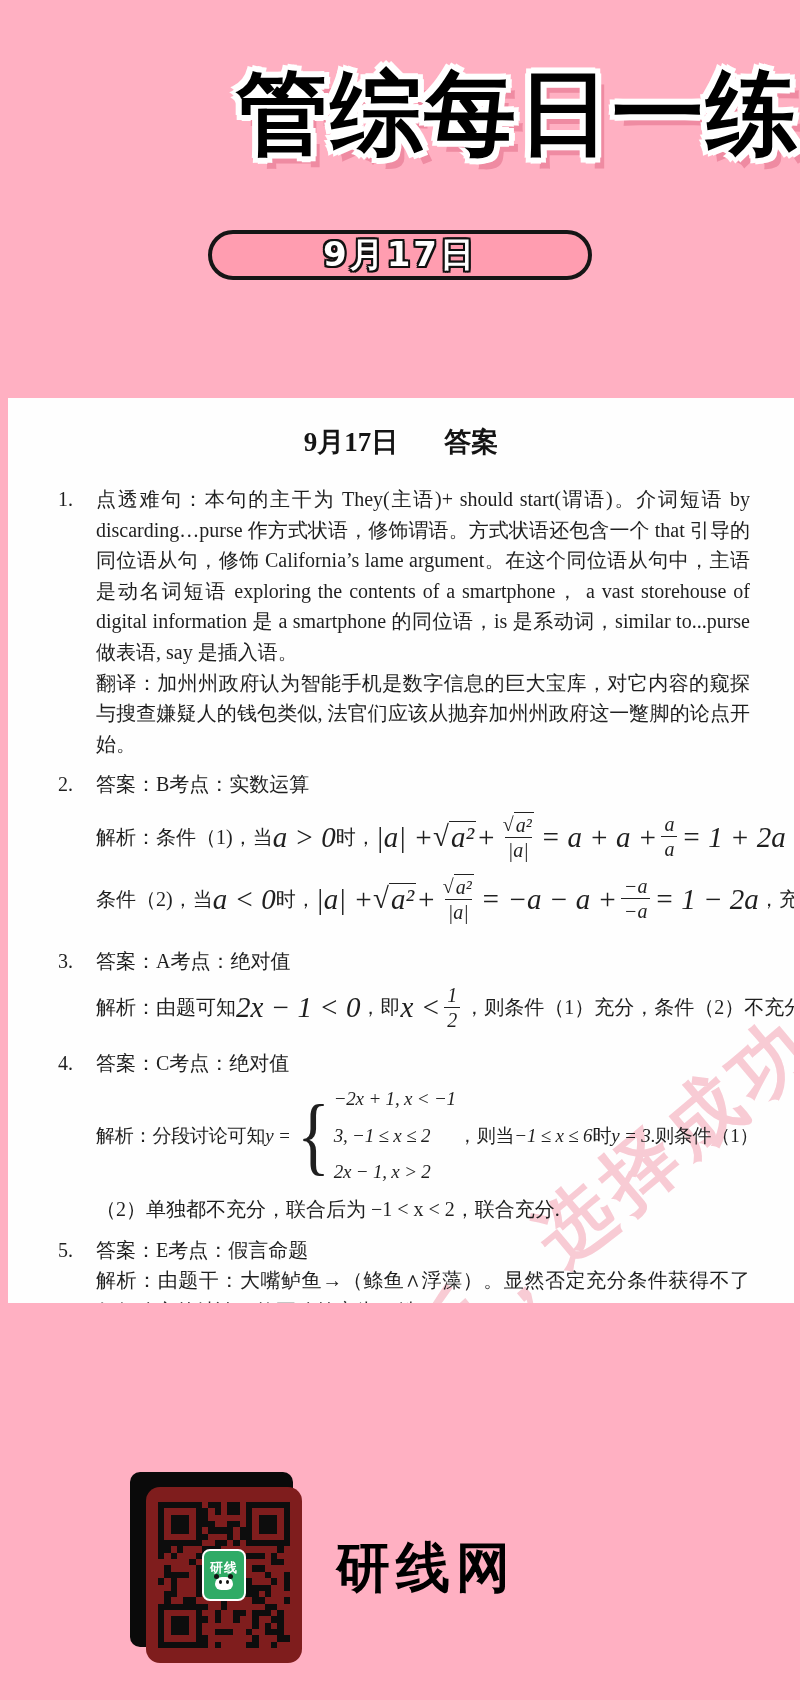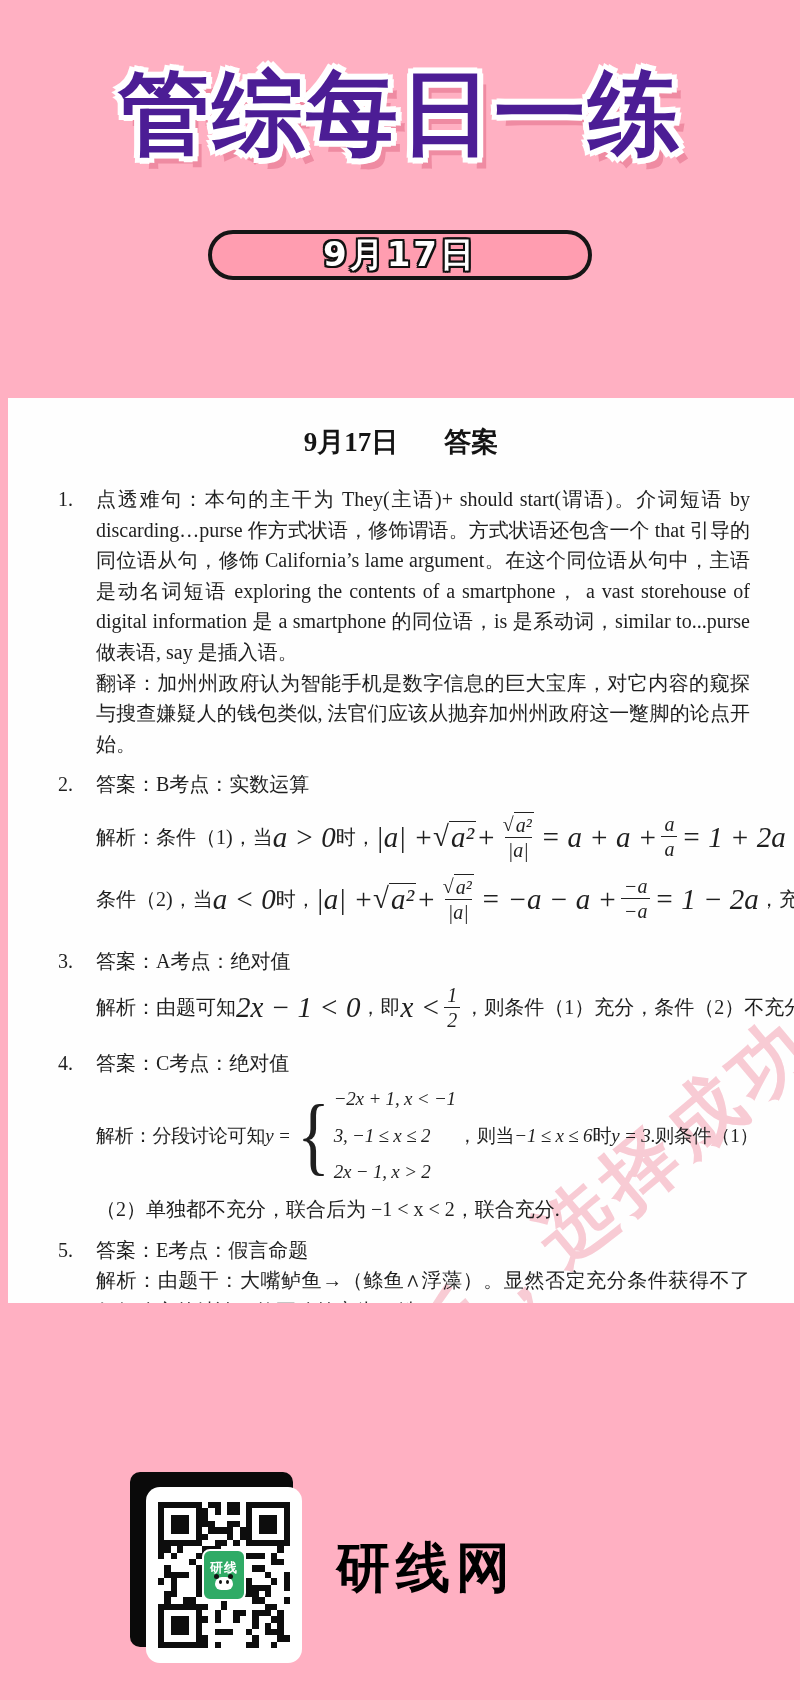--- a/index.html
+++ b/index.html
@@ -1,22 +1,22 @@
 <!DOCTYPE html>
 <html><head>
 <meta charset="utf-8">
 <style>
   html,body{margin:0;padding:0;background:#ffb0c2;}
   #page{position:relative;width:800px;height:1700px;background:#ffb0c2;overflow:hidden;
         font-family:"Liberation Serif",serif;}
 
   
-  .big-title{position:absolute;top:52px;left:0;width:800px;text-align:center;
+  .big-title{position:absolute;top:52px;left:0;width:800px;text-align:right;
     font-family:"DejaVu Sans",sans-serif;font-weight:800;font-size:92px;letter-spacing:2px;
-    color:#4c1d95;
+    color:#000000;
     text-shadow:
       -5px -5px 0 #fff, 5px -5px 0 #fff,-5px 5px 0 #fff,5px 5px 0 #fff,
       -6px 0 0 #fff,6px 0 0 #fff,0 -6px 0 #fff,0 6px 0 #fff,
       9px 11px 0 #ef8ba2;}
   .date-badge{position:absolute;top:230px;left:50%;transform:translateX(-50%);
     width:376px;height:42px;background:#ff9db0;border:4px solid #151515;border-radius:26px;
     display:flex;align-items:center;justify-content:center;}
   .date-badge span{font-family:"DejaVu Sans",sans-serif;font-weight:800;font-size:34px;color:#fff;letter-spacing:3px;
     text-shadow:-2px -2px 0 #111,2px -2px 0 #111,-2px 2px 0 #111,2px 2px 0 #111,
                 -2px 0 0 #111,2px 0 0 #111,0 -2px 0 #111,0 2px 0 #111;}
@@ -47,21 +47,21 @@
   .case-col{display:flex;flex-direction:column;gap:6px;}
   .row4{font-size:19px;letter-spacing:-0.2px;}
   .row4 .m{font-size:19px;}
 
   .watermark{position:absolute;left:55px;top:1190px;transform:rotate(-40deg);transform-origin:0 0;
     font-family:"DejaVu Sans",sans-serif;font-weight:700;font-size:76px;letter-spacing:8px;
     color:rgba(242,160,176,0.55);white-space:nowrap;z-index:1;pointer-events:none;}
 
   
   .qr-shadow{position:absolute;left:130px;top:1472px;width:163px;height:175px;background:#0a0a0a;border-radius:10px;}
-  .qr-panel{position:absolute;left:146px;top:1487px;width:156px;height:176px;background:#ffffff;border-radius:14px;
+  .qr-panel{position:absolute;left:146px;top:1487px;width:156px;height:176px;background:#7f1d1d;border-radius:14px;
     display:flex;align-items:center;justify-content:center;}
   .qr-wrap{position:relative;width:132px;height:146px;}
   .qr-modules{display:grid;grid-template-columns:repeat(21,1fr);grid-auto-rows:1fr;width:132px;height:146px;}
   .qm.on{background:#0d0d0d;}
   .qr-logo{position:absolute;left:50%;top:50%;transform:translate(-50%,-50%);
     width:40px;height:48px;background:#2fab66;border:2px solid #fff;border-radius:8px;
     display:flex;flex-direction:column;align-items:center;justify-content:center;}
   .qr-logo .logo-text{font-family:"DejaVu Sans",sans-serif;font-weight:700;font-size:13px;color:#fff;letter-spacing:1px;line-height:15px;}
   .panda{position:relative;width:18px;height:13px;background:#fff;border-radius:9px 9px 8px 8px;margin-top:2px;}
   .panda::before{content:"";position:absolute;top:-3px;left:-1px;width:5px;height:5px;background:#111;border-radius:50%;

